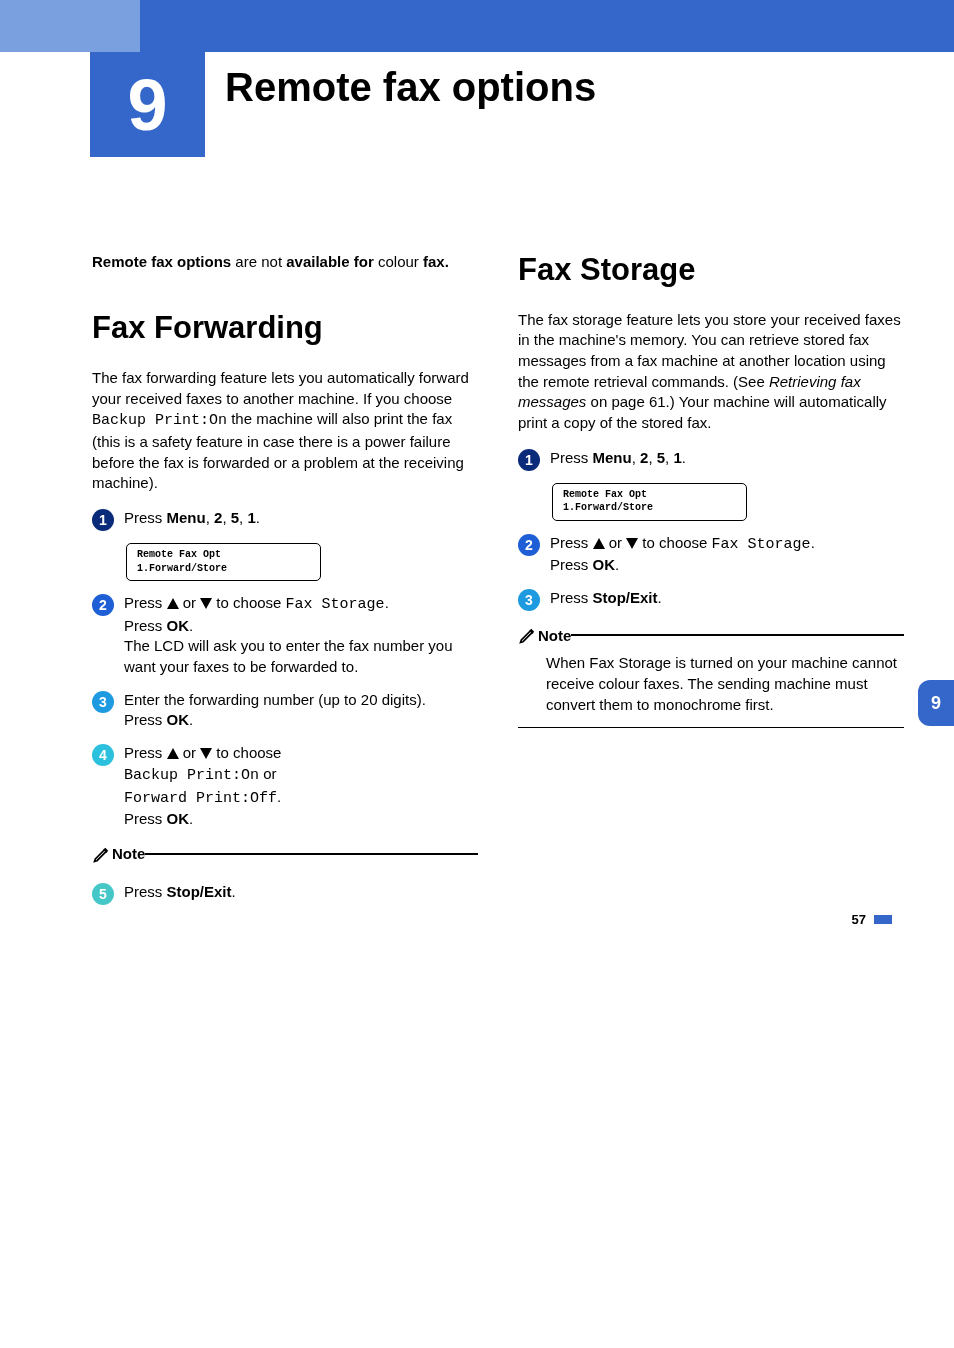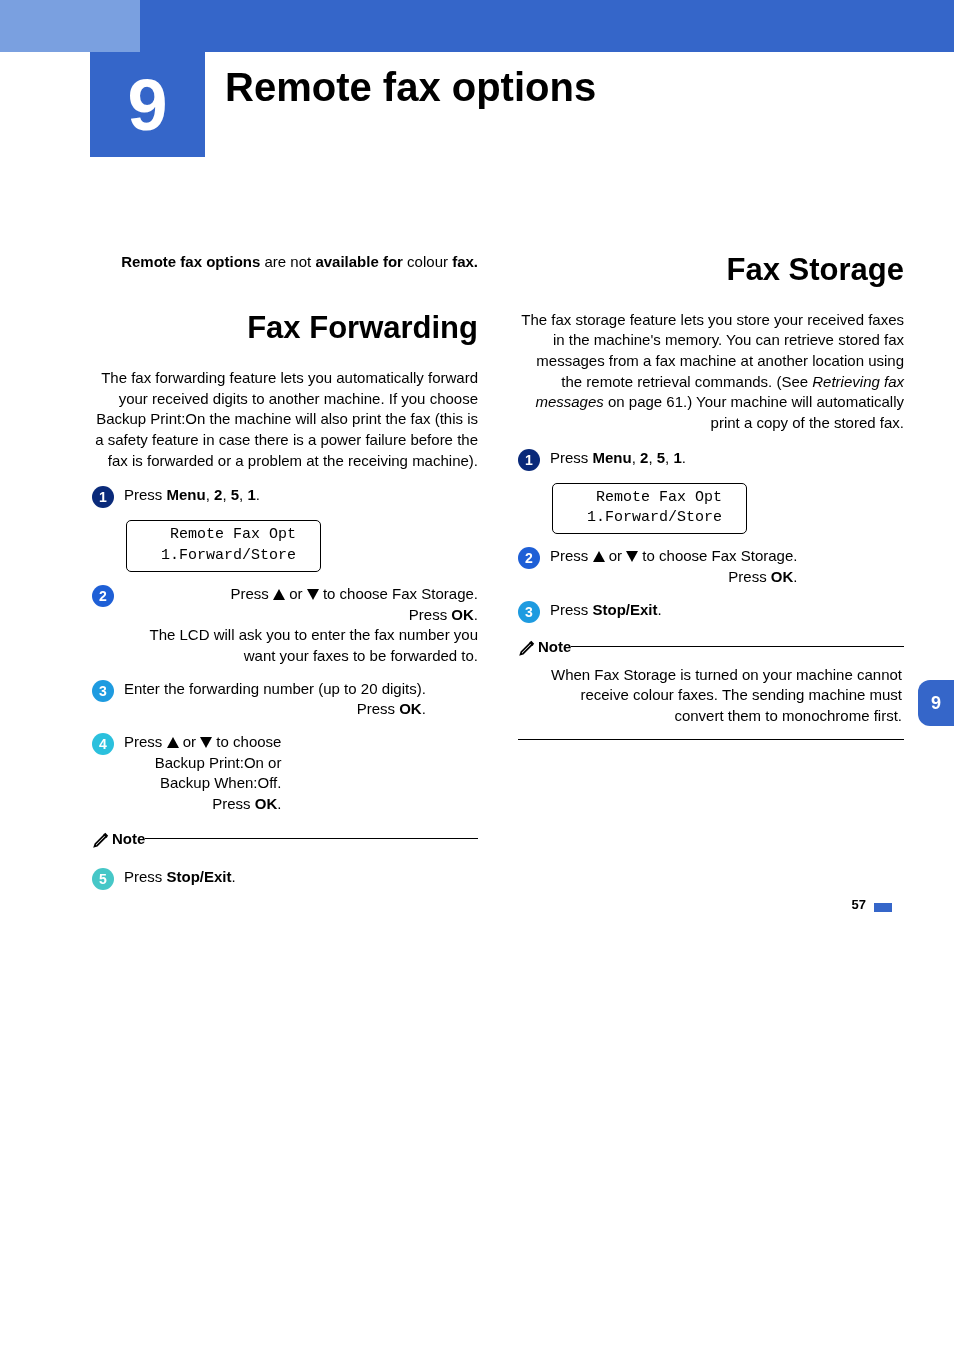--- a/index.html
+++ b/index.html
@@ -20,62 +20,62 @@
     }
     .chapter-title { position: absolute; left: 225px; top: 65px; font-size: 40px; font-weight: bold; }
     .side-tab {
       position: absolute; right: 0; top: 680px;
       width: 36px; height: 46px; background: #3566c9; color: #fff;
       border-top-left-radius: 12px; border-bottom-left-radius: 12px;
       display: flex; align-items: center; justify-content: center;
       font-weight: bold; font-size: 18px;
     }
     .content { display: flex; column-gap: 40px; padding: 200px 50px 30px 92px; }
-    .col { width: 390px; text-align: right; }
+    .col { width: 390px; }
     .intro-para { margin-bottom: 14px; line-height: 1.35; }
     .h1 {
       font-size: 31px; font-weight: bold; color: #000;
       margin-top: 38px; margin-bottom: 22px; line-height: 1.15;
     }
     .body-para { line-height: 1.38; margin-bottom: 14px; }
-    .mono { font-family: Liberation Sans, sans-serif; }
+    .mono { font-family: Liberation Mono, monospace; }
     .step { display: flex; align-items: flex-start; margin: 12px 0; }
     .step-bubble {
       border-radius: 50%; display: flex; align-items: center; justify-content: center;
       width: 22px; height: 22px; color: #fff; font-weight: bold; font-size: 14px;
       flex-shrink: 0; margin-right: 10px; margin-top: 1px;
     }
     .b1 { background: #0a2a7a; }
     .b2 { background: #1e5fd6; }
     .b3 { background: #1e9be0; }
     .b4 { background: #2bc0dd; }
     .b5 { background: #46c7c7; }
     .step-body { line-height: 1.38; }
     .lcd {
       border: 1.5px solid #000; border-radius: 5px;
-      font-family: "Courier New", monospace; font-size: 15px;
+      font-family: "Courier New", monospace; font-size: 10px;
       padding: 4px 24px 5px 10px; margin: 6px 0 8px 34px; width: 195px;
-      line-height: 1.35; white-space: pre;
+      line-height: 1.35; white-space: pre; font-weight: bold;
     }
     .note-block { margin-top: 14px; }
     .note-head {
       display: flex; align-items: center; font-weight: bold;
     }
     .note-rule { flex: 1; height: 1.5px; background: #000; }
     .note-pencil { width: 20px; height: 20px; display: inline-block; }
     .note-body {
       border-bottom: 1.5px solid #000; padding: 8px 2px 12px 28px;
       line-height: 1.38;
     }
     .tri-up, .tri-down { display: inline-block; width: 0; height: 0; vertical-align: -1px; }
     .tri-up { border-left: 6px solid transparent; border-right: 6px solid transparent; border-bottom: 11px solid #000; }
     .tri-down { border-left: 6px solid transparent; border-right: 6px solid transparent; border-top: 11px solid #000; }
     .page-num {
       position: absolute; right: 62px; bottom: 20px; font-size: 13px; font-weight: bold;
-      display: flex; align-items: flex-end; gap: 8px;
+      display: flex; align-items: center; gap: 8px;
     }
     .pn-bar { width: 18px; height: 9px; background: #3566c9; display: inline-block; }
     b { font-weight: bold; }
     i { font-style: italic; }
   </style>
 </head>
 <body>
 
 <div class="top-tab"></div>
 <div class="top-blue-bar"></div>
@@ -88,21 +88,21 @@
   <div class="col">
 
     <p class="intro-para">
       <b>Remote fax options</b><span> are not </span><b>available for</b>
       <span>colour </span><b>fax.</b>
     </p>
 
     <h2 class="h1">Fax Forwarding</h2>
 
     <p class="body-para">
-      <span>The fax forwarding feature lets you automatically forward your received digits to another machine. If you choose </span><span class="mono">Backup Print:On</span><span> the machine will also print the fax (this is a safety feature in case there is a power failure before the fax is forwarded or a problem at the receiving machine).</span>
+      <span>The fax forwarding feature lets you automatically forward your received faxes to another machine. If you choose </span><span class="mono">Backup Print:On</span><span> the machine will also print the fax (this is a safety feature in case there is a power failure before the fax is forwarded or a problem at the receiving machine).</span>
     </p>
 
     <div class="step">
       <span class="step-bubble b1">1</span>
       <div class="step-body">
         <span>Press </span><b>Menu</b><span>, </span><b>2</b><span>, </span><b>5</b><span>, </span><b>1</b><span>.</span>
       </div>
     </div>
     <div class="lcd">Remote Fax Opt
 1.Forward/Store</div>
@@ -122,21 +122,21 @@
         <span>Enter the forwarding number (up to 20 digits).</span><br>
         <span>Press </span><b>OK</b><span>.</span>
       </div>
     </div>
 
     <div class="step">
       <span class="step-bubble b4">4</span>
       <div class="step-body">
         <span>Press </span><span class="tri-up"></span><span> or </span><span class="tri-down"></span><span> to choose</span><br>
         <span class="mono">Backup Print:On</span><span> or</span><br>
-        <span class="mono">Backup When:Off</span><span>.</span><br>
+        <span class="mono">Forward Print:Off</span><span>.</span><br>
         <span>Press </span><b>OK</b><span>.</span>
       </div>
     </div>
 
     <div class="note-block">
       <div class="note-head">
         <svg class="note-pencil" viewBox="0 0 24 24">
             <path fill="none" stroke="#000" stroke-width="2" d="M3 21l3-1 12-12-2-2L4 18l-1 3zM14 6l4 4"></path>
           </svg>
         <span>Note</span>

